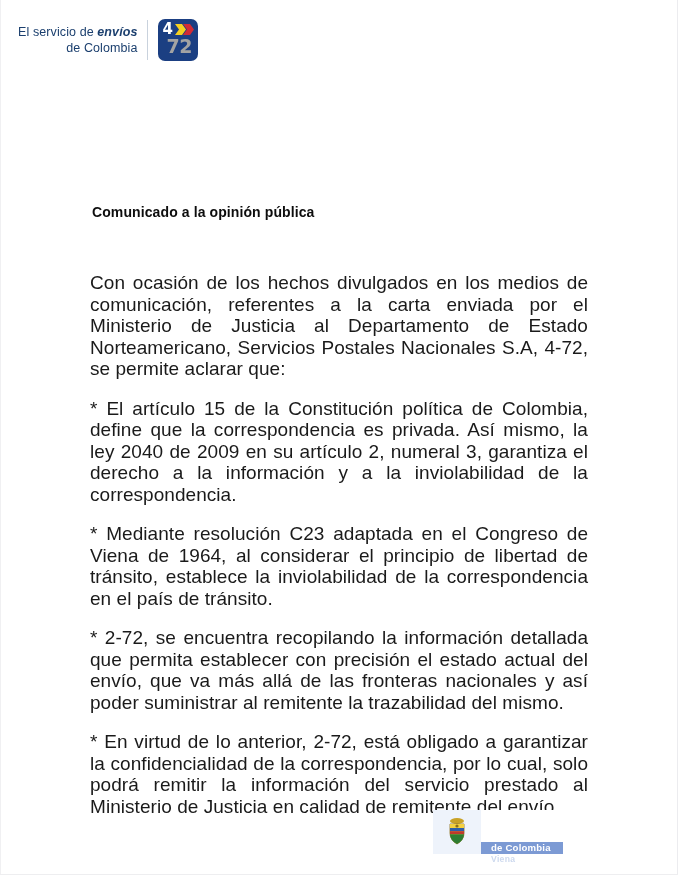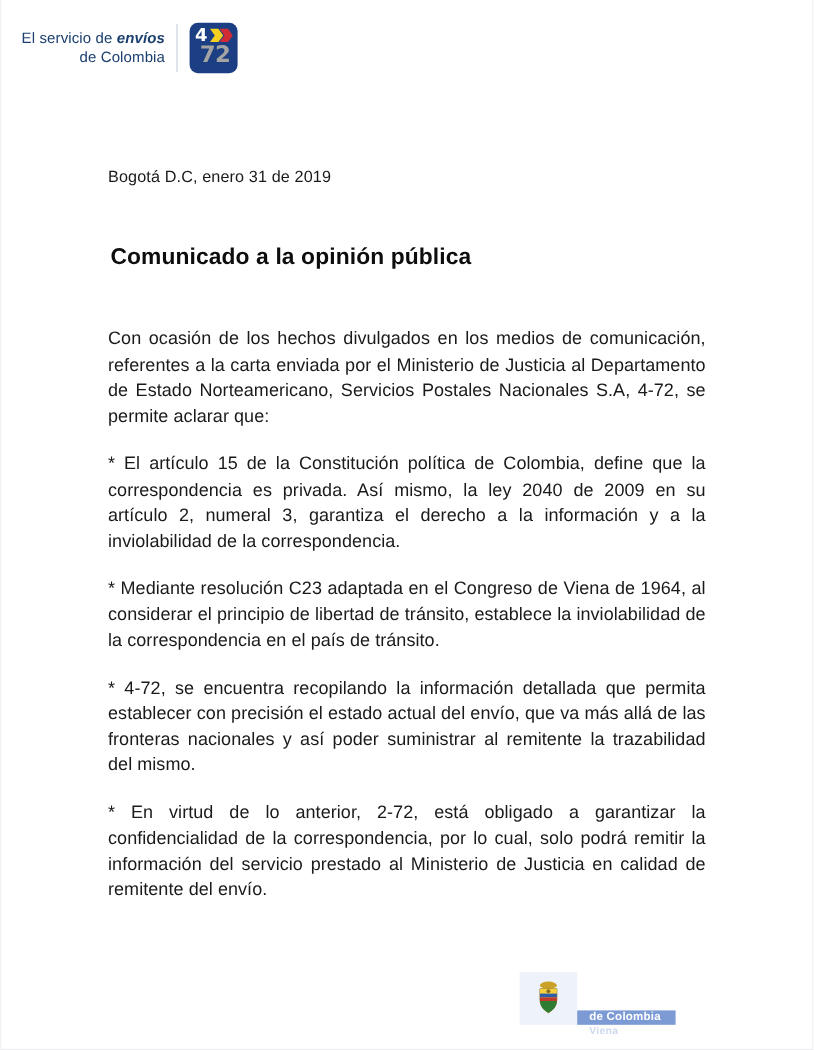--- a/index.html
+++ b/index.html
@@ -109,34 +109,34 @@
     left: 90px;
     top: 140px;
     font-size: 13.5px;
     color: #1a1a1a;
     letter-spacing: 0.1px;
   }
   .doc-title {
     position: absolute;
     left: 92px;
     top: 204px;
-    font-size: 19px;
+    font-size: 14px;
     font-weight: bold;
     color: #0d0d0d;
     letter-spacing: 0.1px;
   }
   .doc-body {
     position: absolute;
     left: 90px;
     top: 272px;
     width: 498px;
   }
   .doc-body p {
     margin: 0 0 18px 0;
-    font-size: 15px;
+    font-size: 19px;
     line-height: 21.5px;
     color: #1a1a1a;
     text-align: justify;
     text-justify: inter-word;
     letter-spacing: 0.05px;
   }
   .doc-body p:last-child { margin-bottom: 0; }
 
   
   .footer {
@@ -206,29 +206,28 @@
       <span class="num72">72</span>
       <span class="arrows">
         <svg width="20" height="14" viewBox="0 0 20 14" xmlns="http://www.w3.org/2000/svg">
           <path d="M0 1 L7 1 L11 6.5 L7 12 L0 12 L4 6.5 Z" fill="#f5d020"></path>
           <path d="M8 1 L15 1 L19 6.5 L15 12 L8 12 L12 6.5 Z" fill="#d12b36"></path>
         </svg>
       </span>
     </div>
   </div>
 
-  <div class="doc-date">Bogotá D.C, enero 31 de 2019</div>
 
   <div class="doc-title">Comunicado a la opinión pública</div>
 
   <div class="doc-body">
     <p>Con ocasión de los hechos divulgados en los medios de comunicación, referentes a la carta enviada por el Ministerio de Justicia al Departamento de Estado Norteamericano, Servicios Postales Nacionales S.A, 4-72, se permite aclarar que:</p>
     <p>* El artículo 15 de la Constitución política de Colombia, define que la correspondencia es privada. Así mismo, la ley 2040 de 2009 en su artículo 2, numeral 3, garantiza el derecho a la información y a la inviolabilidad de la correspondencia.</p>
     <p>* Mediante resolución C23 adaptada en el Congreso de Viena de 1964, al considerar el principio de libertad de tránsito, establece la inviolabilidad de la correspondencia en el país de tránsito.</p>
-    <p>* 4-72, se encuentra recopilando la información detallada que permita establecer con precisión el estado actual del envío, que va más allá de las fronteras nacionales y así poder suministrar al remitente la trazabilidad del mismo.</p>
+    <p>* 2-72, se encuentra recopilando la información detallada que permita establecer con precisión el estado actual del envío, que va más allá de las fronteras nacionales y así poder suministrar al remitente la trazabilidad del mismo.</p>
     <p>* En virtud de lo anterior, 2-72, está obligado a garantizar la confidencialidad de la correspondencia, por lo cual, solo podrá remitir la información del servicio prestado al Ministerio de Justicia en calidad de remitente del envío.</p>
   </div>
 
   <div class="footer">
     <div class="footer-crest">
       <svg width="24" height="30" viewBox="0 0 24 30" xmlns="http://www.w3.org/2000/svg">
         <ellipse cx="12" cy="4" rx="7" ry="3" fill="#c9a227"></ellipse>
         <path d="M5 7 h14 v9 q0 7 -7 11 q-7 -4 -7 -11 Z" fill="#f4d03f" stroke="#8a6d1b" stroke-width="0.8"></path>
         <rect x="5" y="7" width="14" height="4" fill="#f4d03f"></rect>
         <rect x="5" y="11" width="14" height="3.2" fill="#2f5ea8"></rect>

